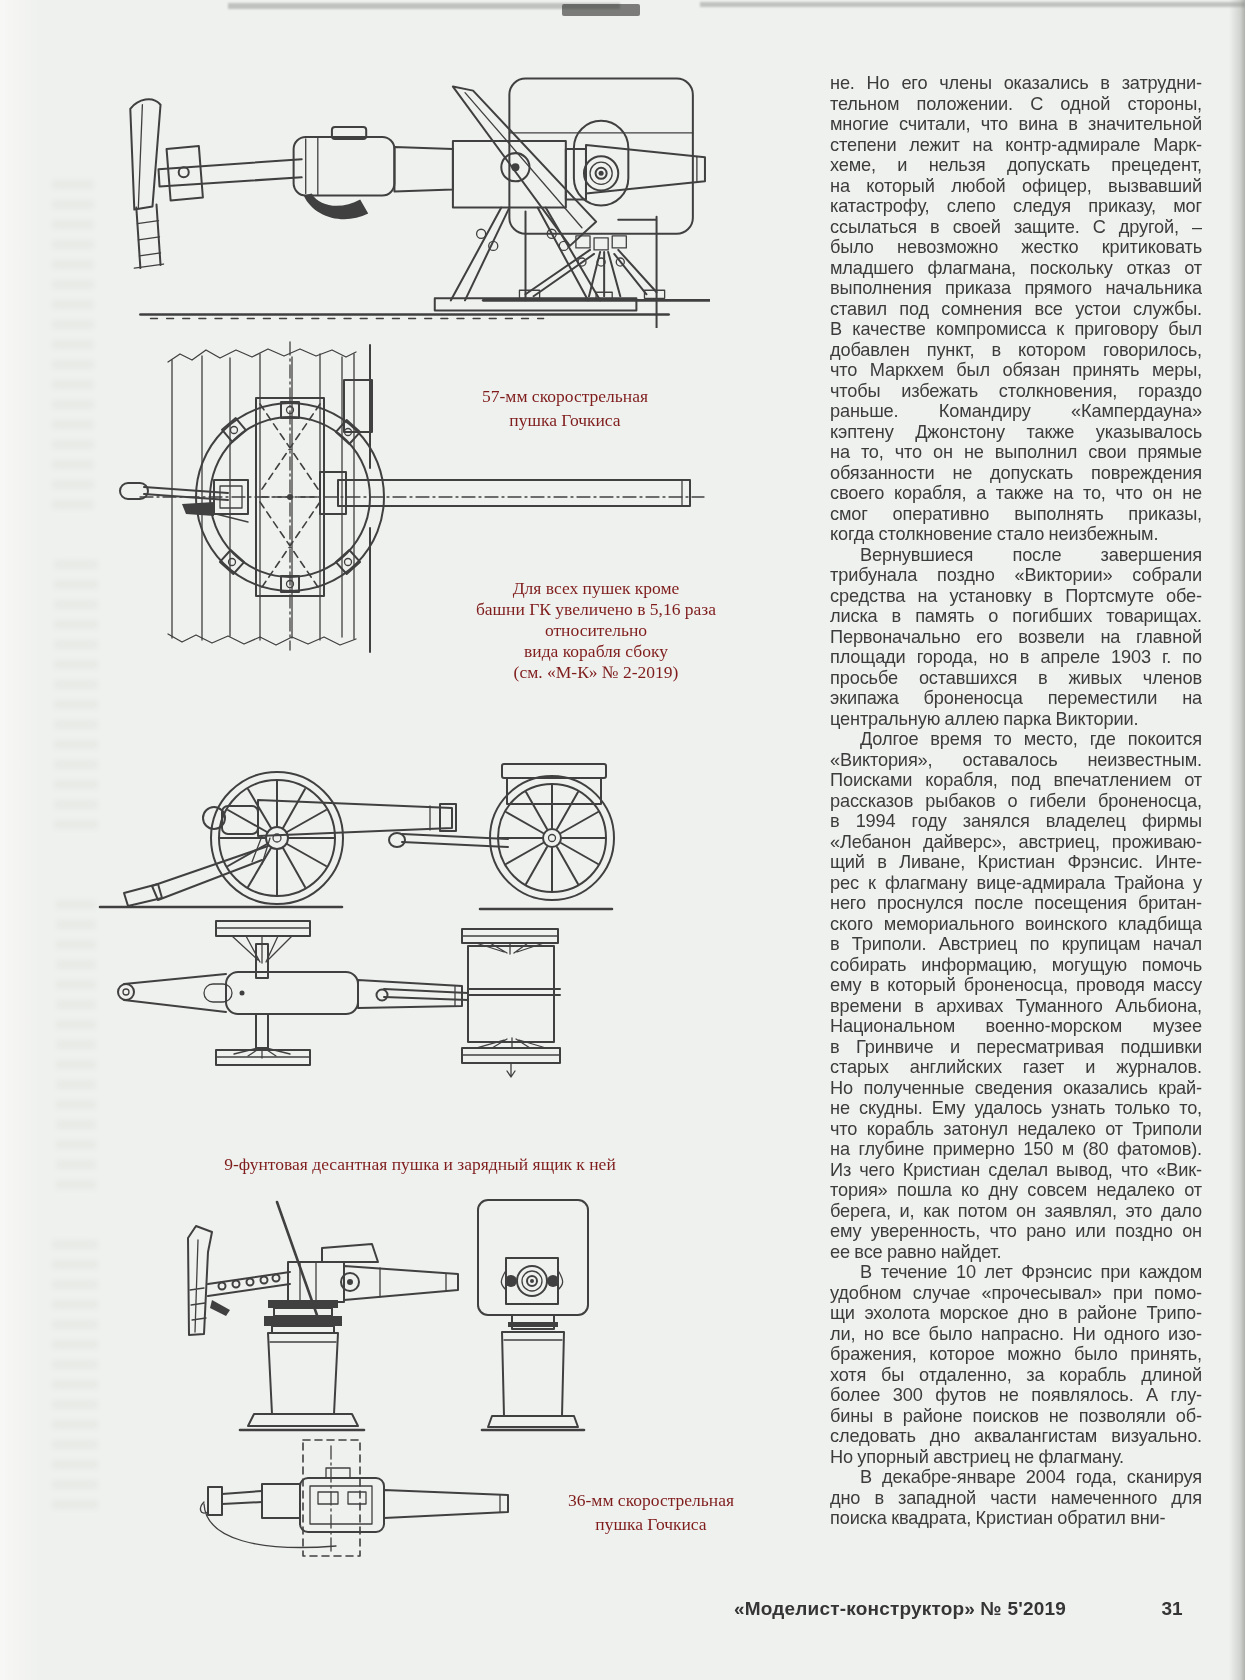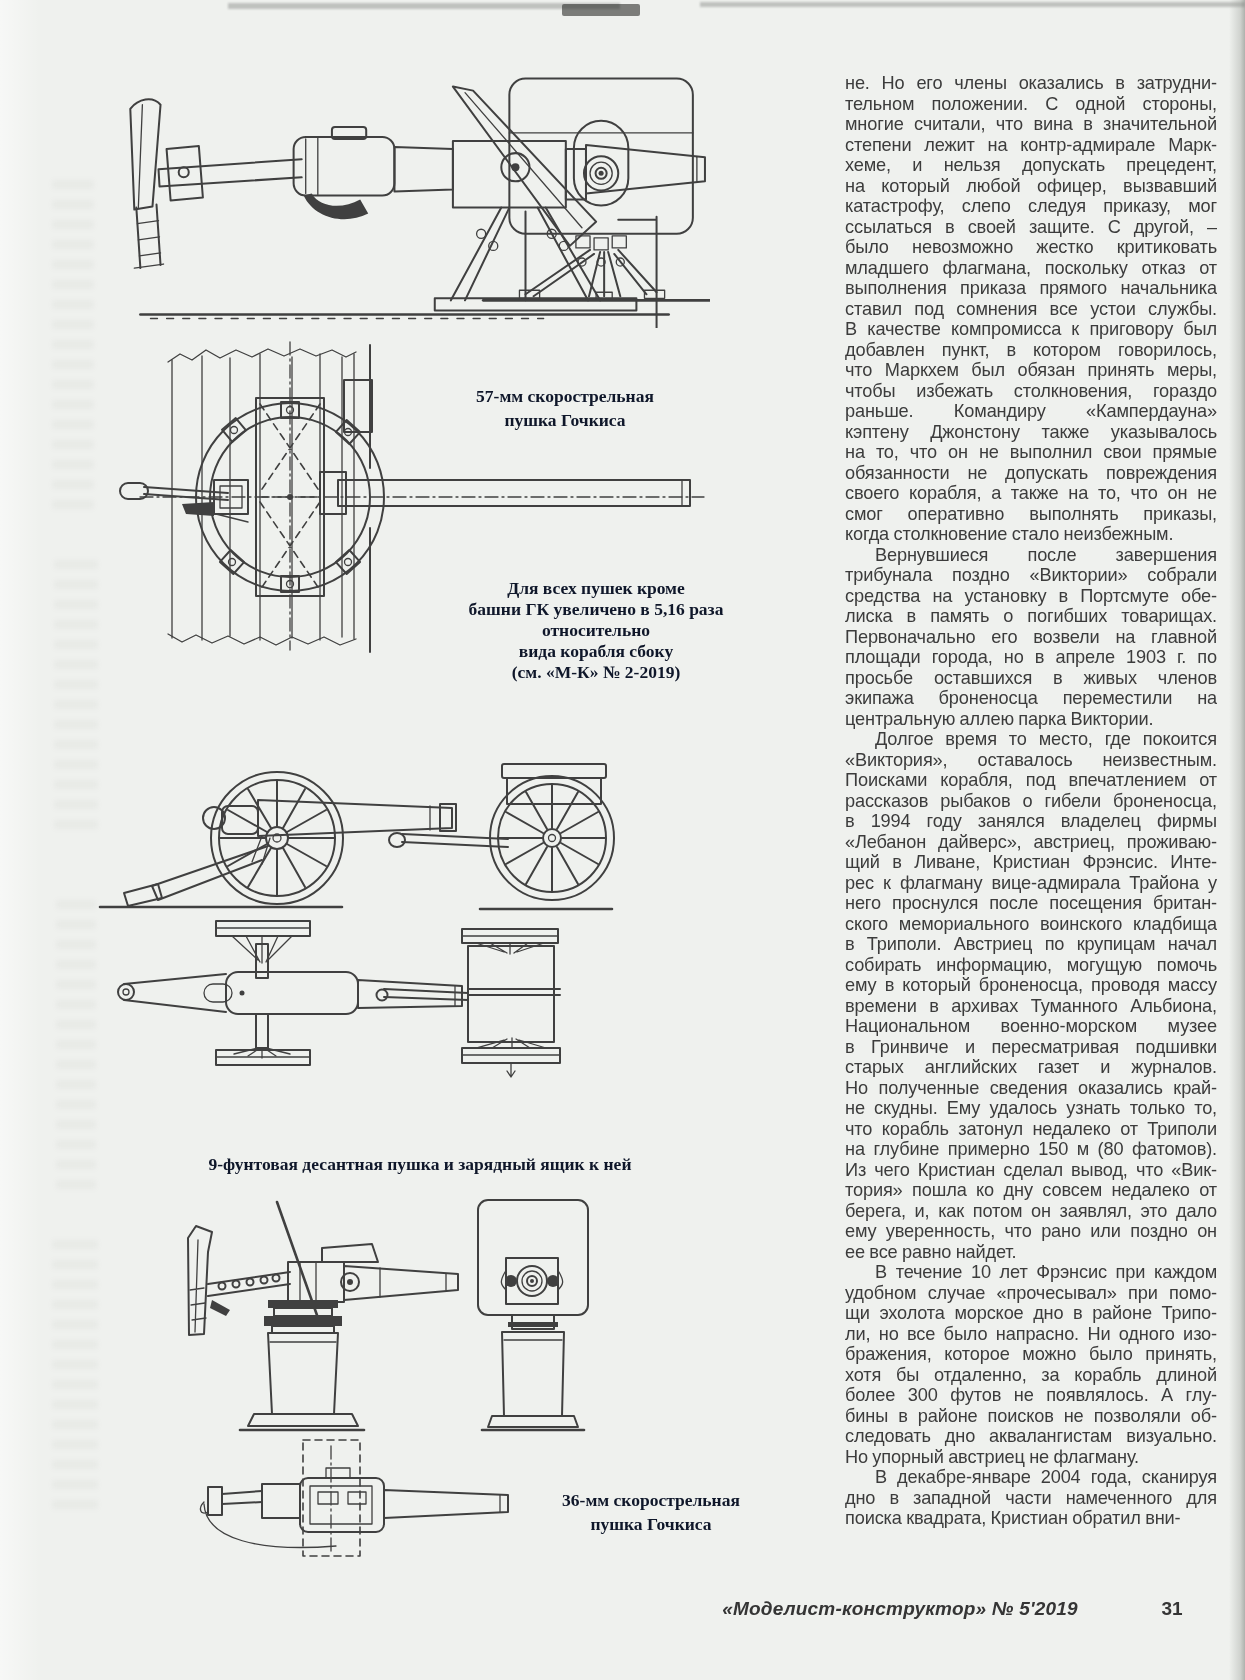--- a/index.html
+++ b/index.html
@@ -16,35 +16,35 @@
     position:absolute;top:0;left:0;width:40px;height:1680px;
     background:linear-gradient(to right, rgba(255,255,255,0.5), rgba(255,255,255,0));
   }
   .top-streak{position:absolute;background:rgba(70,72,68,0.28);filter:blur(1px);}
   .top-blob{position:absolute;background:rgba(45,46,44,0.6);filter:blur(0.6px);border-radius:2px;}
   .smear{position:absolute;filter:blur(2.5px);opacity:0.6;
     background:repeating-linear-gradient(to bottom, rgba(125,130,122,0.10) 0px, rgba(125,130,122,0.10) 9px, rgba(125,130,122,0.0) 9px, rgba(125,130,122,0.0) 20px);}
   .article{
     position:absolute;left:830px;top:73px;width:372px;
     font-size:18.2px;line-height:20.5px;color:#3c3c3c;
-    letter-spacing:-0.15px;word-spacing:-0.5px;margin-left:15px;
+    letter-spacing:-0.15px;word-spacing:-0.5px;
   }
   .tline{text-align:justify;text-align-last:justify;height:20.5px;overflow:hidden;}
   .tline.last{text-align-last:left;}
   .tline.indent{text-indent:30px;}
   .caption{
-    position:absolute;font-family:"Liberation Serif",serif;font-weight:bold;
-    color:#0f172a;text-align:center;
+    position:absolute;font-family:"Liberation Serif",serif;font-weight:normal;
+    color:#7f1d1d;text-align:center;
   }
   .cap-2line{font-size:17.5px;line-height:24px;}
   .cap-5line{font-size:17.5px;line-height:21px;}
   .cap-1line{font-size:17.5px;line-height:20px;white-space:nowrap;margin-top:48px;}
   .footer-journal{
     position:absolute;left:680px;top:1598px;width:440px;text-align:center;
-    font-size:19px;font-weight:bold;color:#353535;letter-spacing:0.2px;font-style:italic;
+    font-size:19px;font-weight:bold;color:#353535;letter-spacing:0.2px;
   }
   .footer-page{
     position:absolute;left:1150px;top:1598px;width:44px;text-align:center;
     font-size:19px;font-weight:bold;color:#353535;
   }
   .draw{position:absolute;}
   .draw *{stroke:#404040;fill:none;stroke-width:2;stroke-linecap:round;stroke-linejoin:round;}
   .draw .fD{fill:#404040;stroke:none;}
   .draw .w1{stroke-width:1.3;}
   .draw .w25{stroke-width:2.6;}

